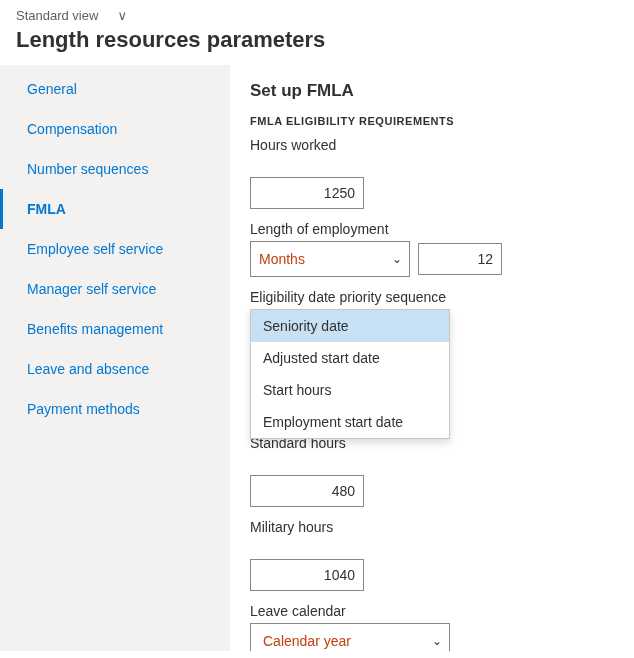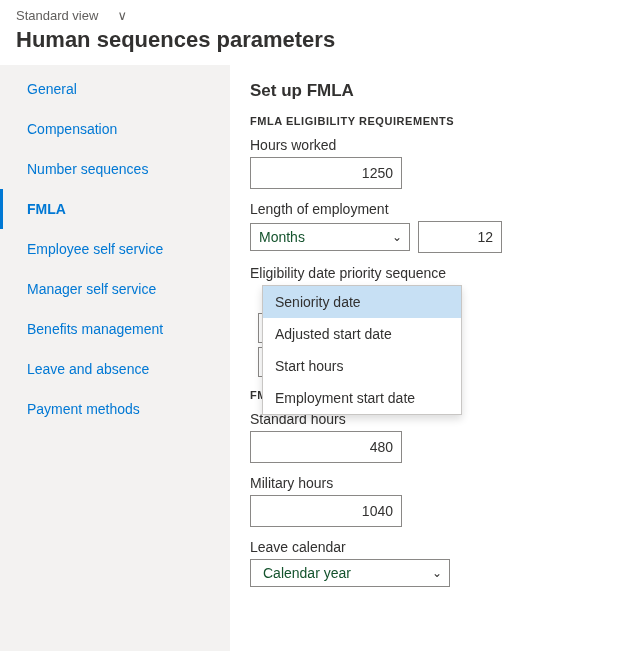--- a/index.html
+++ b/index.html
@@ -83,56 +83,56 @@
     .text-input {
       border: 1px solid #8a8886;
       height: 32px;
       padding: 0 8px;
       font-size: 14px;
       color: #323130;
       background: #fff;
       text-align: right;
       outline: none;
     }
-    .input-hours { width: 152px; }
+    .input-hours { width: 114px; margin-top: 20px; }
     .row-flex {
       display: flex;
       gap: 8px;
       align-items: center;
     }
     .select-container {
       position: relative;
       display: inline-block;
     }
     .select-box {
       border: 1px solid #8a8886;
-      height: 28px;
+      height: 36px;
       padding: 0 32px 0 8px;
       font-size: 14px;
-      color: #14532d;
+      color: #c2410c;
       background: #fff;
       appearance: none;
       outline: none;
       cursor: pointer;
       width: 160px;
     }
     .select-chevron {
       position: absolute;
       right: 8px;
       top: 50%;
       transform: translateY(-50%);
       pointer-events: none;
       font-size: 12px;
       color: #323130;
     }
     .input-num { width: 84px; }
     .dropdown-overlay {
       position: absolute;
       top: 0;
-      left: 12px;
+      left: 0;
       background: #fff;
       border: 1px solid #c8c6c4;
       box-shadow: 0 4px 8px rgba(0,0,0,0.14);
       z-index: 100;
       width: 200px;
     }
     .dropdown-item {
       padding: 8px 12px;
       cursor: pointer;
       font-size: 14px;
@@ -181,21 +181,21 @@
       position: relative;
     }
   </style>
 </head>
 <body>
 
 <div class="top-bar">
   <span>Standard view</span>
   <span>∨</span>
 </div>
-<div class="page-title">Human sequences parameters</div>
+<div class="page-title">Length resources parameters</div>
 
 <div class="layout">
 
   <div class="sidebar">
     <div class="sidebar-item plain">
       <span>General</span>
     </div>
     <div class="sidebar-item plain">
       <span>Compensation</span>
     </div>

